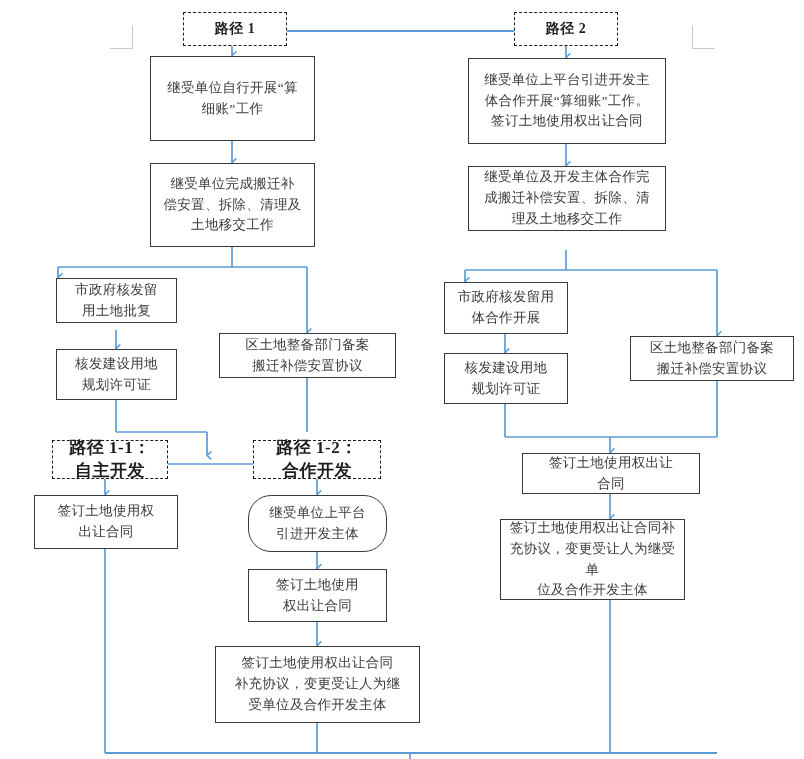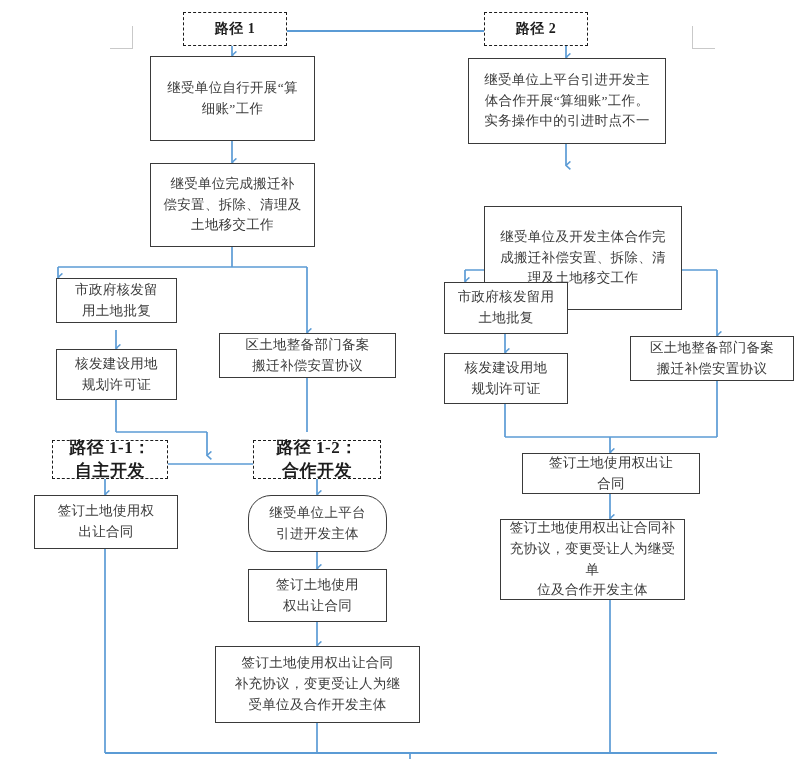--- a/index.html
+++ b/index.html
@@ -91,21 +91,21 @@
       <path d="M610,494 L610,518" marker-end="url(#ar)"></path>
 
       <path d="M610,600 L610,753"></path>
 
       <path d="M105,753 L717,753" stroke-width="1.9"></path>
       <path d="M410,753 L410,759"></path>
     </g>
   </svg>
 
   <div class="node dashed" style="left:183px;top:12px;width:104px;height:34px;">路径 1</div>
-  <div class="node dashed" style="left:484px;top:12px;width:104px;height:34px;">路径 2</div>
+  <div class="node dashed" style="left:514px;top:12px;width:104px;height:34px;">路径 2</div>
 
   <div class="node" style="left:150px;top:56px;width:165px;height:85px;">继受单位自行开展“算
 细账”工作</div>
   <div class="node" style="left:150px;top:163px;width:165px;height:84px;">继受单位完成搬迁补
 偿安置、拆除、清理及
 土地移交工作</div>
   <div class="node" style="left:56px;top:278px;width:121px;height:45px;">市政府核发留
 用土地批复</div>
   <div class="node" style="left:56px;top:349px;width:121px;height:51px;">核发建设用地
 规划许可证</div>
@@ -122,26 +122,26 @@
   <div class="node" style="left:248px;top:495px;width:139px;height:57px;border-radius:23px;">继受单位上平台
 引进开发主体</div>
   <div class="node" style="left:248px;top:569px;width:139px;height:53px;">签订土地使用
 权出让合同</div>
   <div class="node" style="left:215px;top:646px;width:205px;height:77px;">签订土地使用权出让合同
 补充协议，变更受让人为继
 受单位及合作开发主体</div>
 
   <div class="node" style="left:468px;top:58px;width:198px;height:86px;">继受单位上平台引进开发主
 体合作开展“算细账”工作。
-实务操作中的引进时点不一</div>
-  <div class="node" style="left:484px;top:166px;width:198px;height:104px;margin-top:40px;">继受单位及开发主体合作完
+签订土地使用权出让合同</div>
+  <div class="node" style="left:468px;top:166px;width:198px;height:65px;">继受单位及开发主体合作完
 成搬迁补偿安置、拆除、清
 理及土地移交工作</div>
   <div class="node" style="left:444px;top:282px;width:124px;height:52px;">市政府核发留用
-土地批复</div>
+体合作开展</div>
   <div class="node" style="left:444px;top:353px;width:124px;height:51px;">核发建设用地
 规划许可证</div>
   <div class="node" style="left:630px;top:336px;width:164px;height:45px;">区土地整备部门备案
 搬迁补偿安置协议</div>
   <div class="node" style="left:522px;top:453px;width:178px;height:41px;">签订土地使用权出让
 合同</div>
   <div class="node" style="left:500px;top:519px;width:185px;height:81px;">签订土地使用权出让合同补
 充协议，变更受让人为继受单
 位及合作开发主体</div>
 

